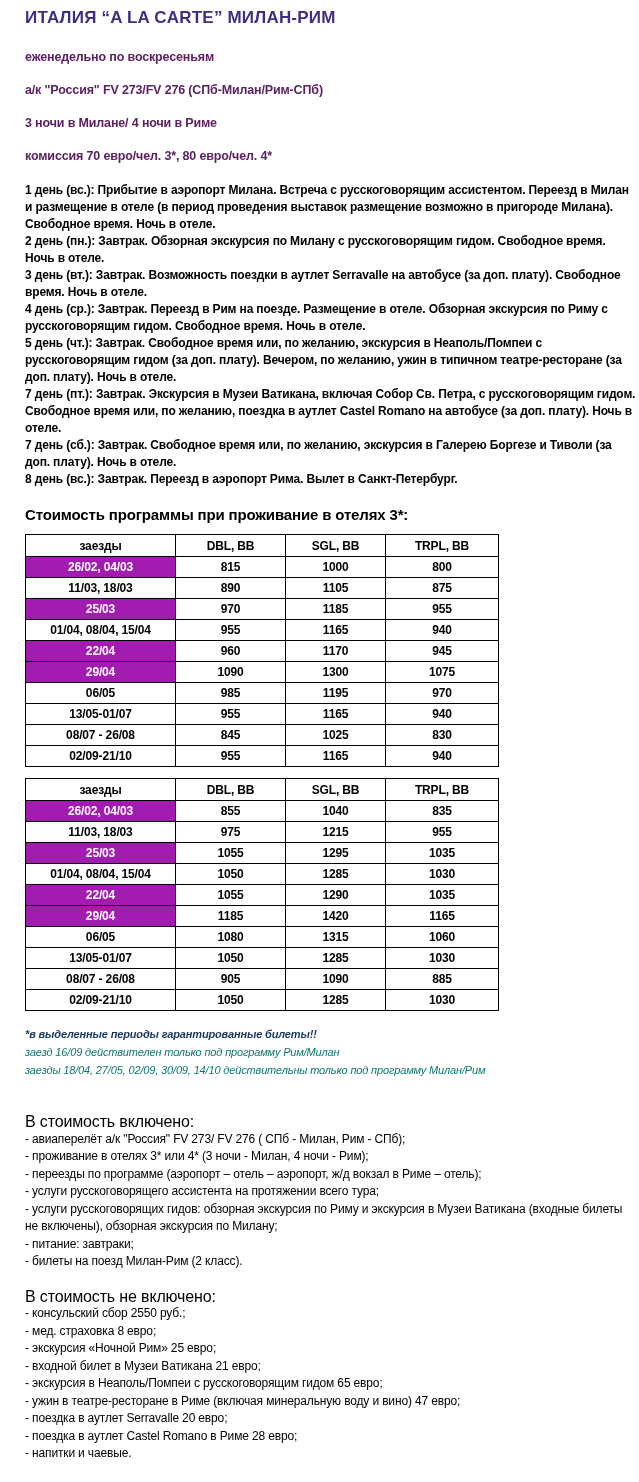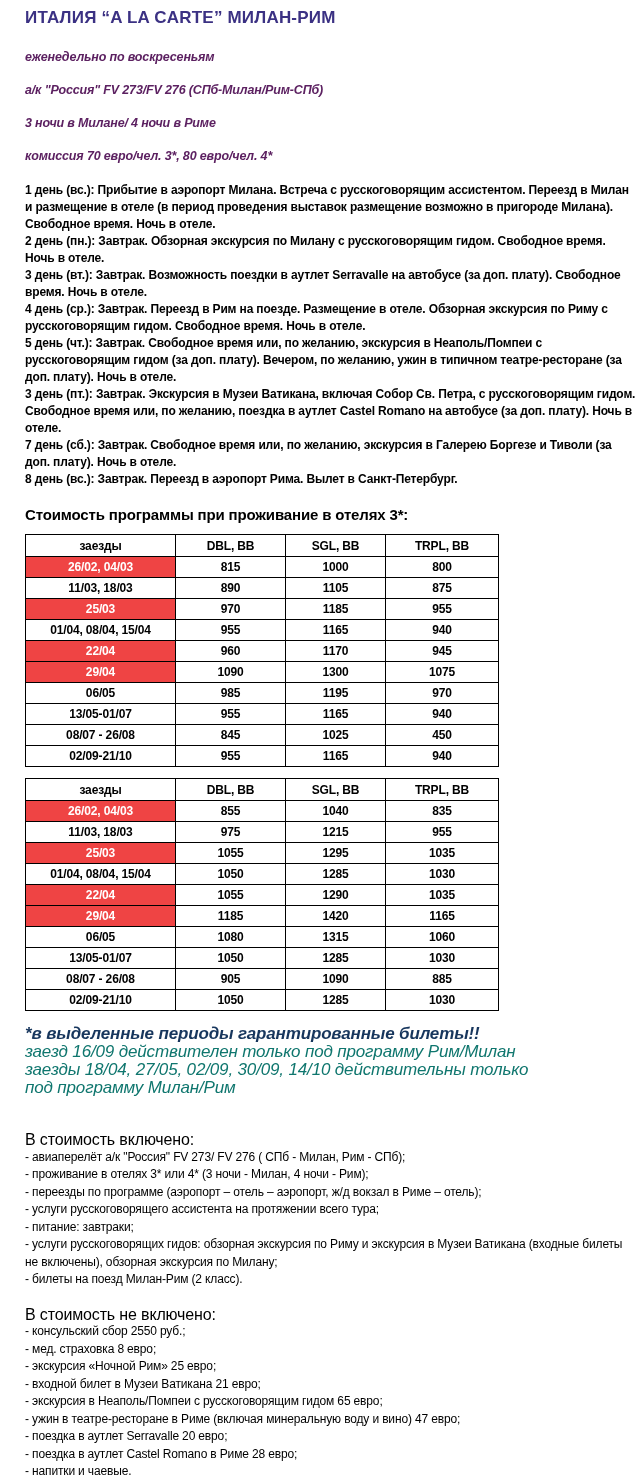--- a/index.html
+++ b/index.html
@@ -20,21 +20,20 @@
     font-size: 17px;
     font-weight: bold;
     margin: 0 0 22px 0;
     letter-spacing: 0.2px;
   }
   .subhead {
     color: #5C2161;
     font-size: 12.5px;
     font-weight: bold;
     margin: 0 0 19px 0;
-    font-style: italic;
   }
   .itinerary {
     margin-top: 6px;
     font-size: 12px;
     line-height: 17px;
     width: 612px;
     font-weight: bold;
   }
   .itinerary p { margin: 0; }
   .section-heading {
@@ -50,26 +49,26 @@
   table.price-table th, table.price-table td {
     border: 1.5px solid #000000;
     font-size: 12px;
     font-weight: bold;
     text-align: center;
     padding: 2px 4px;
     height: 21px;
   }
   table.price-table th { height: 22px; }
   tr.hl td.dates {
-    background: #ef4444;
+    background: #a21caf;
     color: #ffffff;
   }
   .notes {
     margin-top: 14px;
-    font-size: 17px;
+    font-size: 11px;
     line-height: 18px;
   }
   .note-guaranteed {
     font-style: italic;
     font-weight: bold;
     color: #17365D;
     margin: 0;
   }
   .note-line {
     font-style: italic;
@@ -92,21 +91,21 @@
   <p class="subhead">а/к "Россия" FV 273/FV 276 (СПб-Милан/Рим-СПб)</p>
   <p class="subhead">3 ночи в Милане/ 4 ночи в Риме</p>
   <p class="subhead">комиссия 70 евро/чел. 3*, 80 евро/чел. 4*</p>
 
   <div class="itinerary">
     <p>1 день (вс.): Прибытие в аэропорт Милана. Встреча с русскоговорящим ассистентом. Переезд в Милан и размещение в отеле (в период проведения выставок размещение возможно в пригороде Милана). Свободное время. Ночь в отеле.</p>
     <p>2 день (пн.): Завтрак. Обзорная экскурсия по Милану с русскоговорящим гидом. Свободное время. Ночь в отеле.</p>
     <p>3 день (вт.): Завтрак. Возможность поездки в аутлет Serravalle на автобусе (за доп. плату). Свободное время. Ночь в отеле.</p>
     <p>4 день (ср.): Завтрак. Переезд в Рим на поезде. Размещение в отеле. Обзорная экскурсия по Риму с русскоговорящим гидом. Свободное время. Ночь в отеле.</p>
     <p>5 день (чт.): Завтрак. Свободное время или, по желанию, экскурсия в Неаполь/Помпеи с русскоговорящим гидом (за доп. плату). Вечером, по желанию, ужин в типичном театре-ресторане (за доп. плату). Ночь в отеле.</p>
-    <p>3 день (пт.): Завтрак. Экскурсия в Музеи Ватикана, включая Собор Св. Петра, с русскоговорящим гидом. Свободное время или, по желанию, поездка в аутлет  Castel Romano на автобусе (за доп. плату). Ночь в отеле.</p>
+    <p>7 день (пт.): Завтрак. Экскурсия в Музеи Ватикана, включая Собор Св. Петра, с русскоговорящим гидом. Свободное время или, по желанию, поездка в аутлет  Castel Romano на автобусе (за доп. плату). Ночь в отеле.</p>
     <p>7 день (сб.): Завтрак. Свободное время или, по желанию, экскурсия в Галерею Боргезе и Тиволи (за доп. плату). Ночь в отеле.</p>
     <p>8 день (вс.): Завтрак. Переезд в аэропорт Рима. Вылет в Санкт-Петербург.</p>
   </div>
 
   <p class="section-heading">Стоимость программы при проживание в отелях 3*:</p>
 
   <table class="price-table">
     <colgroup>
         <col style="width:150px">
         <col style="width:110px">
@@ -167,21 +166,21 @@
       <tr>
         <td class="dates">13/05-01/07</td>
         <td>955</td>
         <td>1165</td>
         <td>940</td>
       </tr>
       <tr>
         <td class="dates">08/07 - 26/08</td>
         <td>845</td>
         <td>1025</td>
-        <td>450</td>
+        <td>830</td>
       </tr>
       <tr>
         <td class="dates">02/09-21/10</td>
         <td>955</td>
         <td>1165</td>
         <td>940</td>
       </tr>
     </tbody>
   </table>
 
@@ -270,22 +269,22 @@
     <p class="note-line">заезд 16/09 действителен только под программу Рим/Милан</p>
     <p class="note-line">заезды 18/04, 27/05, 02/09, 30/09, 14/10 действительны только под программу Милан/Рим</p>
   </div>
 
   <div class="cost-section">
     <p class="cost-heading">В стоимость включено:</p>
     <p>- авиаперелёт а/к "Россия" FV 273/ FV 276 ( СПб - Милан, Рим - СПб);</p>
     <p>- проживание в отелях 3* или 4* (3 ночи - Милан, 4 ночи - Рим);</p>
     <p>- переезды по программе (аэропорт – отель – аэропорт, ж/д вокзал в Риме – отель);</p>
     <p>- услуги русскоговорящего ассистента на протяжении всего тура;</p>
+    <p>- услуги русскоговорящих гидов: обзорная экскурсия по Риму и экскурсия в Музеи Ватикана (входные билеты не включены), обзорная экскурсия по Милану;</p>
     <p>- питание: завтраки;</p>
-    <p>- услуги русскоговорящих гидов: обзорная экскурсия по Риму и экскурсия в Музеи Ватикана (входные билеты не включены), обзорная экскурсия по Милану;</p>
     <p>- билеты на поезд Милан-Рим (2 класс).</p>
   </div>
 
   <div class="cost-section second">
     <p class="cost-heading">В стоимость не включено:</p>
     <p>- консульский сбор 2550 руб.;</p>
     <p>- мед. страховка 8 евро;</p>
     <p>- экскурсия «Ночной Рим» 25 евро;</p>
     <p>- входной билет в Музеи Ватикана 21 евро;</p>
     <p>- экскурсия в Неаполь/Помпеи с русскоговорящим гидом 65 евро;</p>

